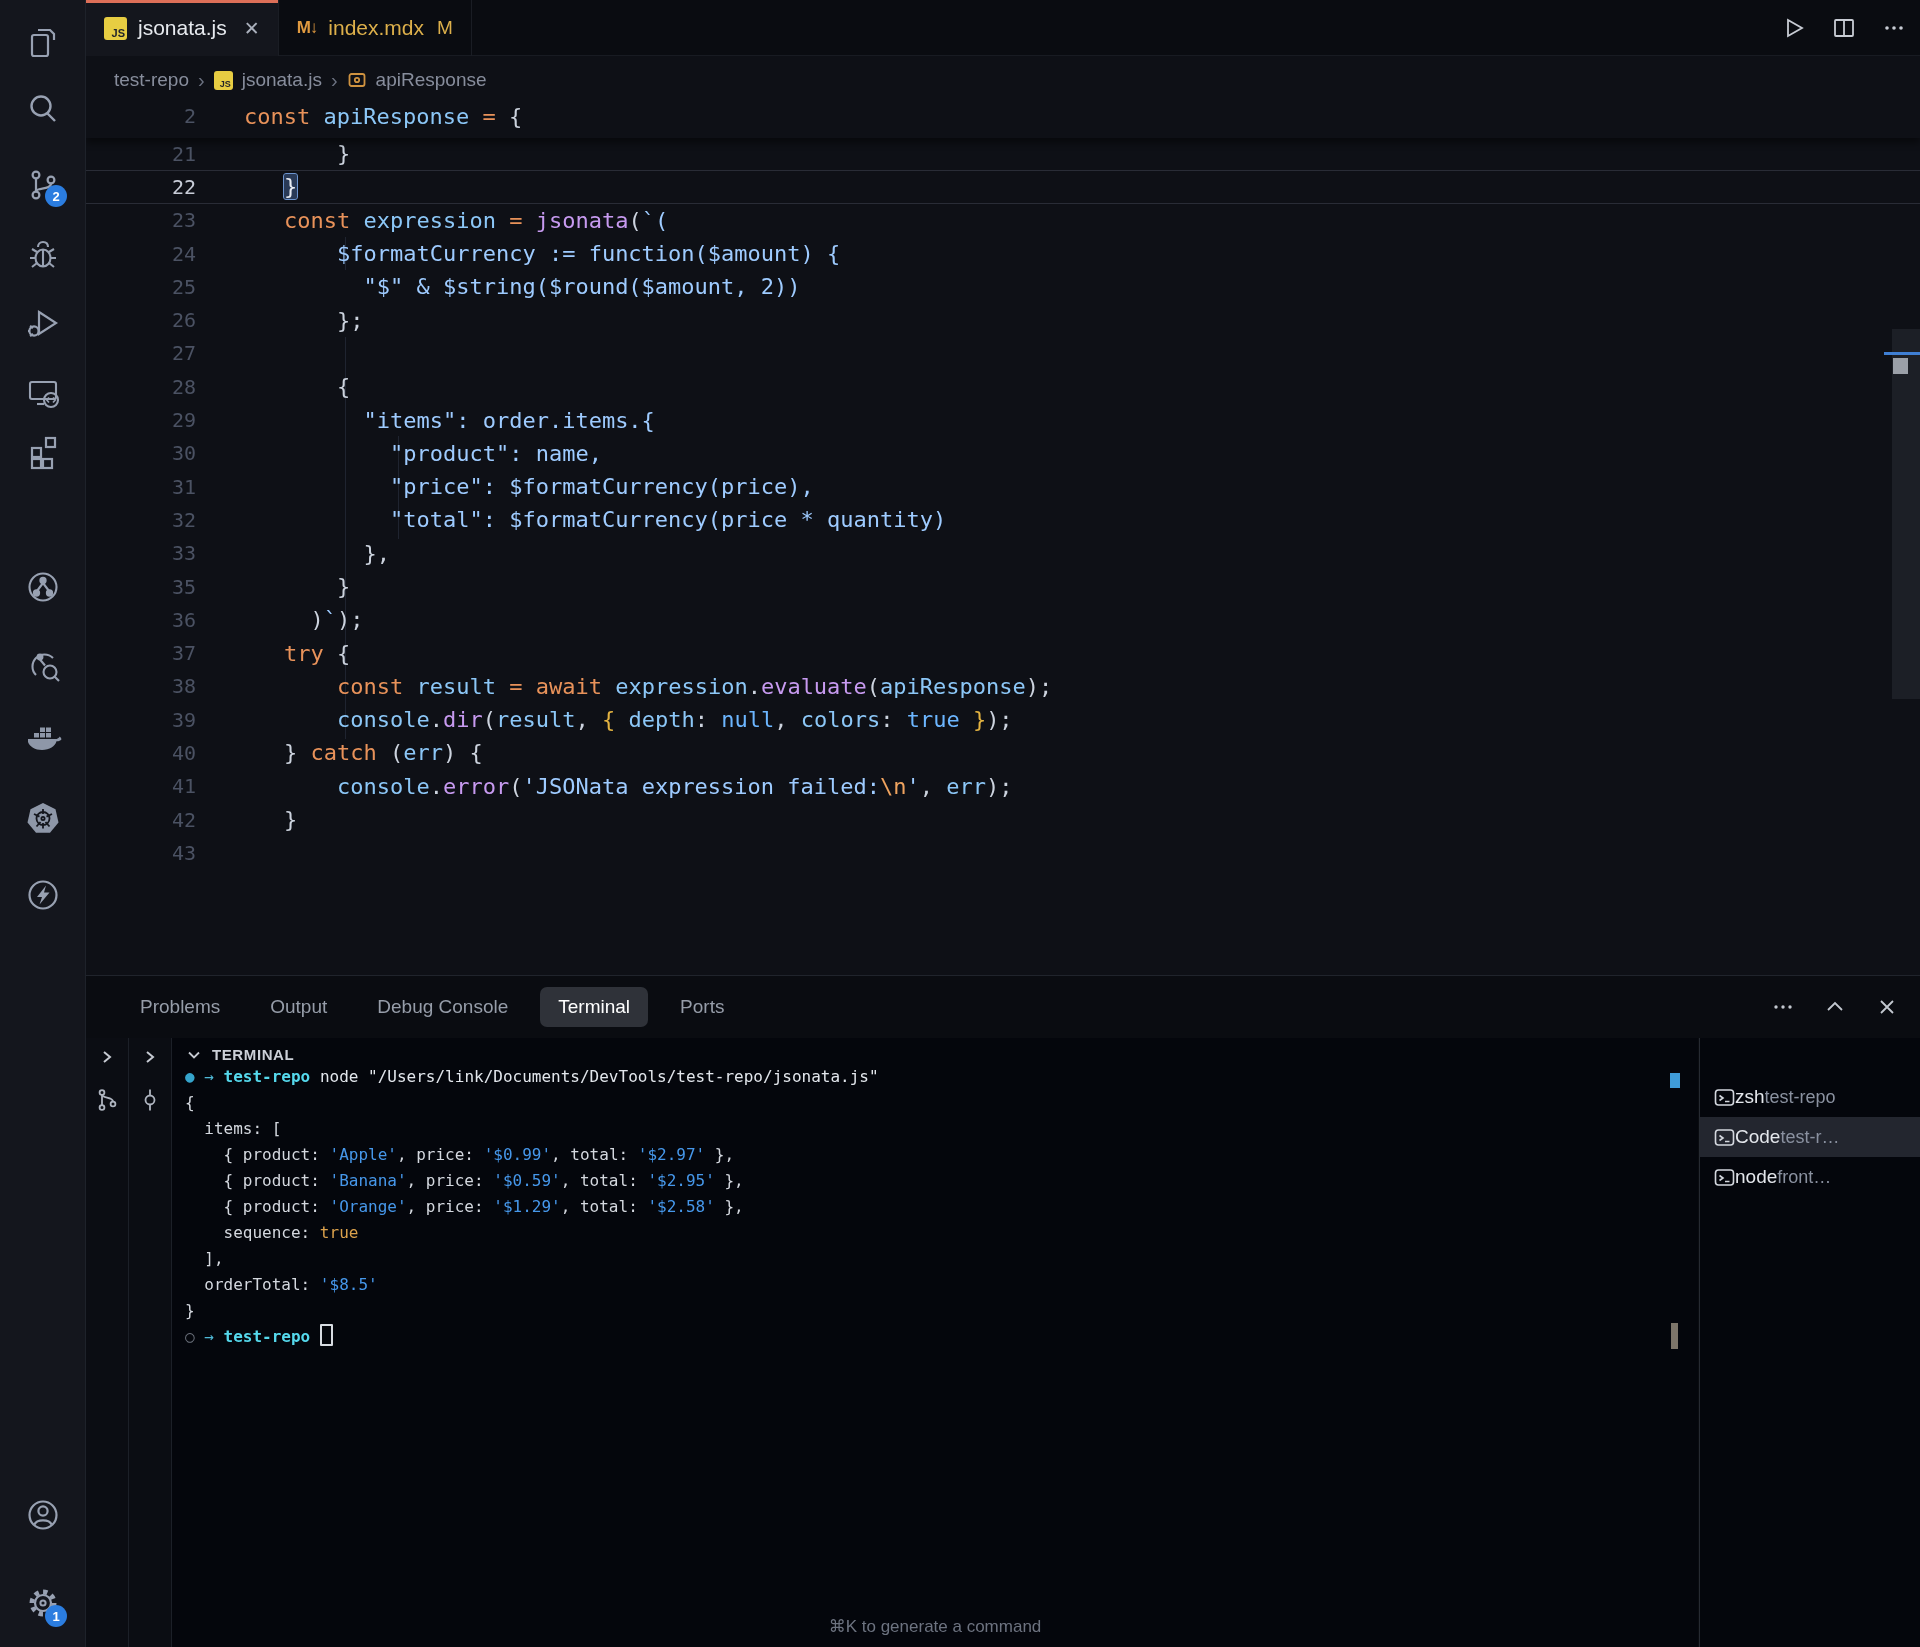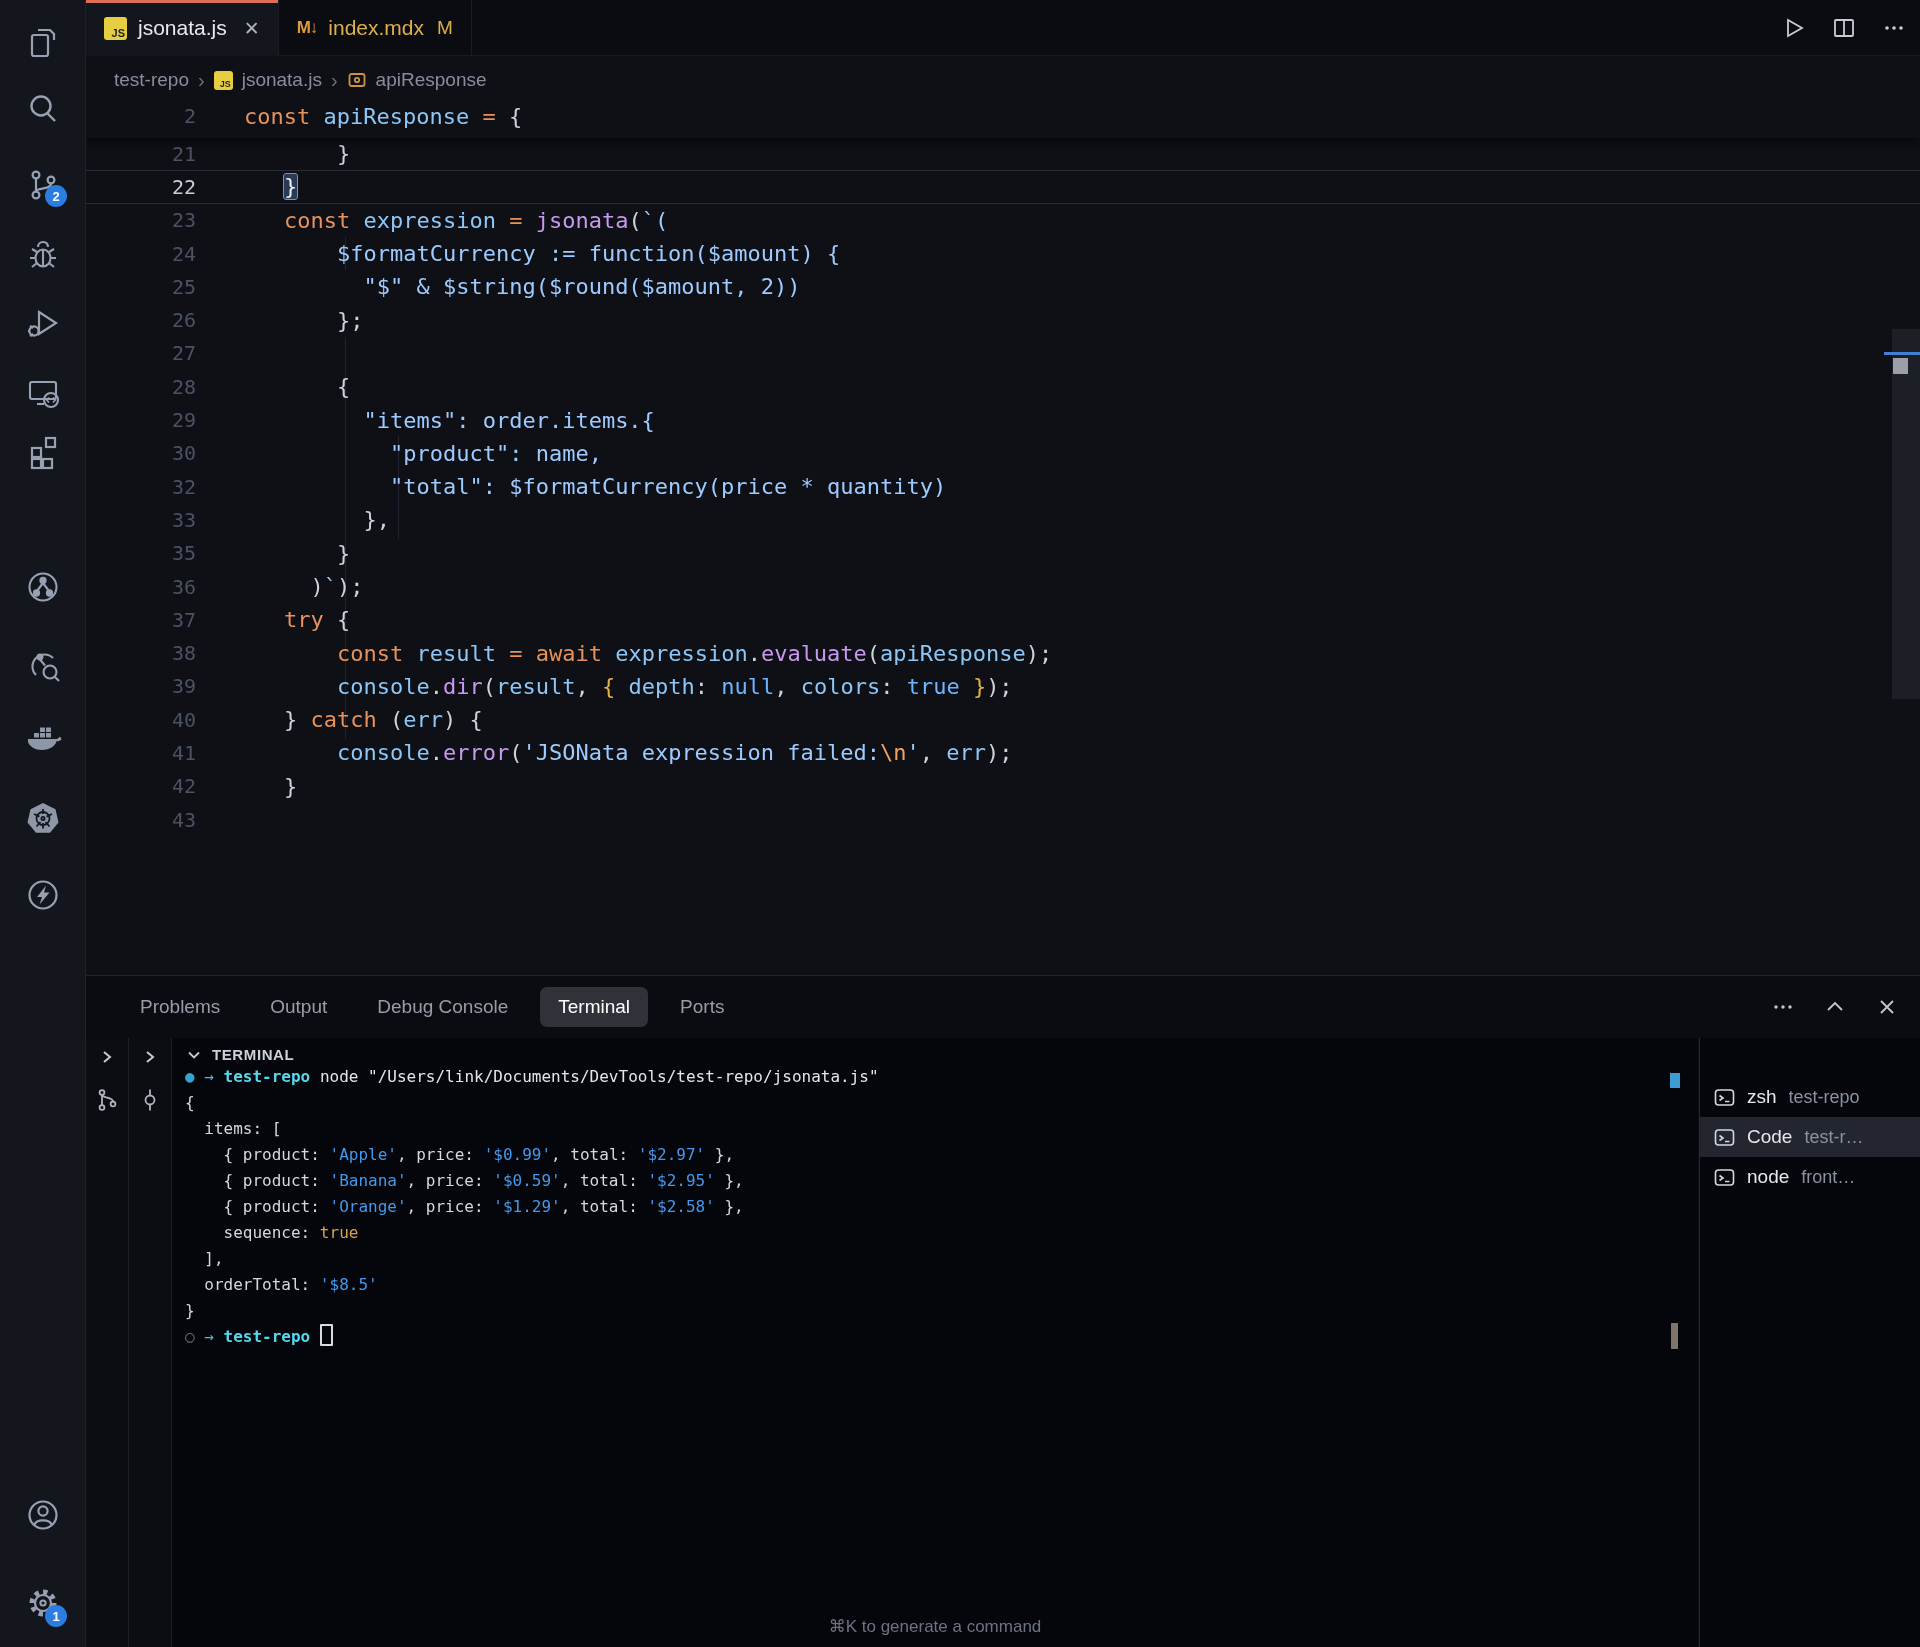--- a/index.html
+++ b/index.html
@@ -88,21 +88,21 @@
   .m-pd{color:#35a4cc} .m-ar{color:#4fb8d6} .m-rp{color:#55d8ec; font-weight:bold}
   .m-cm{color:#e2e6ec} .m-pl{color:#d4d8df} .m-ts{color:#4697ea} .m-tb{color:#dba14c} .m-pg{color:#6b717c}
   .cursorblock { display:inline-block; width:13px; height:22px; border:2px solid #d8dce2;
     vertical-align:-4px; border-radius:1px; }
   .term-mark-blue { position:absolute; right:18px; top:35px; width:10px; height:15px; background:#3f9bd8; }
   .term-mark-thumb { position:absolute; right:20px; top:285px; width:7px; height:26px; background:#7d756a; }
   .term-hint { position:absolute; left:0; right:0; bottom:10px; text-align:center; color:#6d7380; font-size:17px; }
 
   .term-side { position:absolute; right:0; top:0; width:221px; bottom:0; background:#04060c;
     border-left:1px solid #262a32; }
-  .sess { height:40px; display:flex; align-items:center; gap:12px; padding-left:14px; cursor:pointer;text-align:right; }
+  .sess { height:40px; display:flex; align-items:center; padding-left:14px; cursor:pointer;text-align:right; }
   .sess.sel { background:#23262f; }
   .sess svg { width:21px; height:21px; color:#d3d7de; flex:none; }
   .sess .nm { color:#e4e7ec; font-size:19px; }
   .sess .ds { color:#8a91a0; font-size:18px; white-space:nowrap; overflow:hidden; }
   .sess-list { position:absolute; left:0; right:0; top:39px; }
 </style>
 </head>
 <body>
 
 <div class="stage">
@@ -312,20 +312,24 @@
             <span class="ln">28</span>
             <span class="lc"><span class="t-pu">    {</span></span>
           </div>
           <div class="cl">
             <span class="ln">29</span>
             <span class="lc"><span class="t-st">      "items": order.items.{</span></span>
           </div>
           <div class="cl">
             <span class="ln">30</span>
             <span class="lc"><span class="t-st">        "product": name,</span></span>
+          </div>
+          <div class="cl">
+            <span class="ln">31</span>
+            <span class="lc"><span class="t-st">        "price": $formatCurrency(price),</span></span>
           </div>
           <div class="cl">
             <span class="ln">32</span>
             <span class="lc"><span class="t-st">        "total": $formatCurrency(price * quantity)</span></span>
           </div>
           <div class="cl">
             <span class="ln">33</span>
             <span class="lc"><span class="t-pu">      },</span></span>
           </div>
           <div class="cl">

